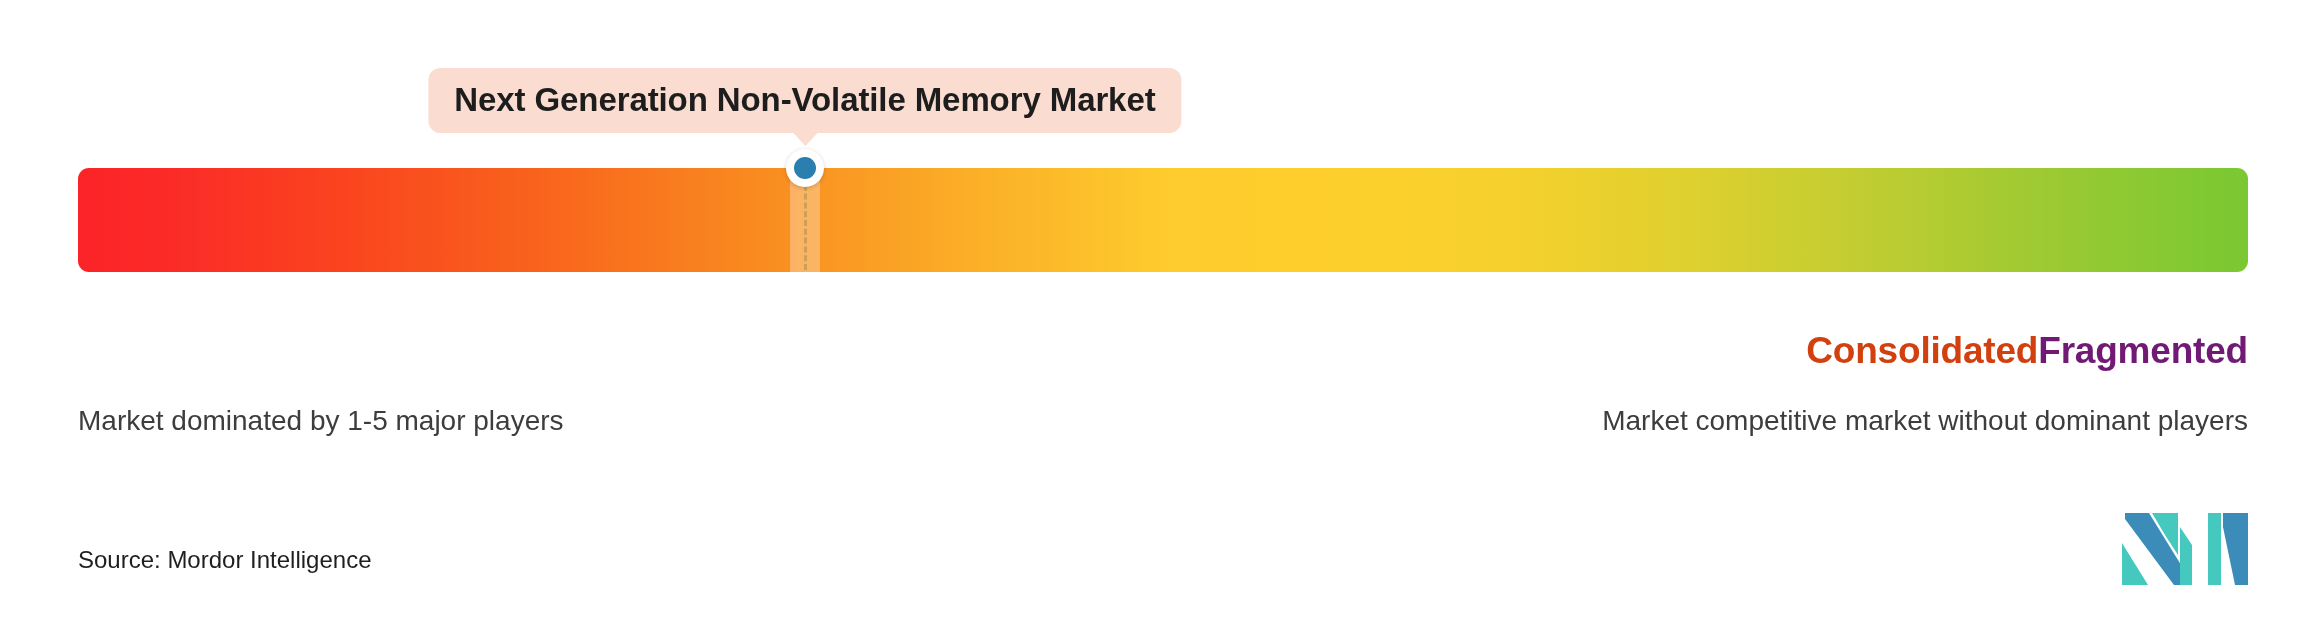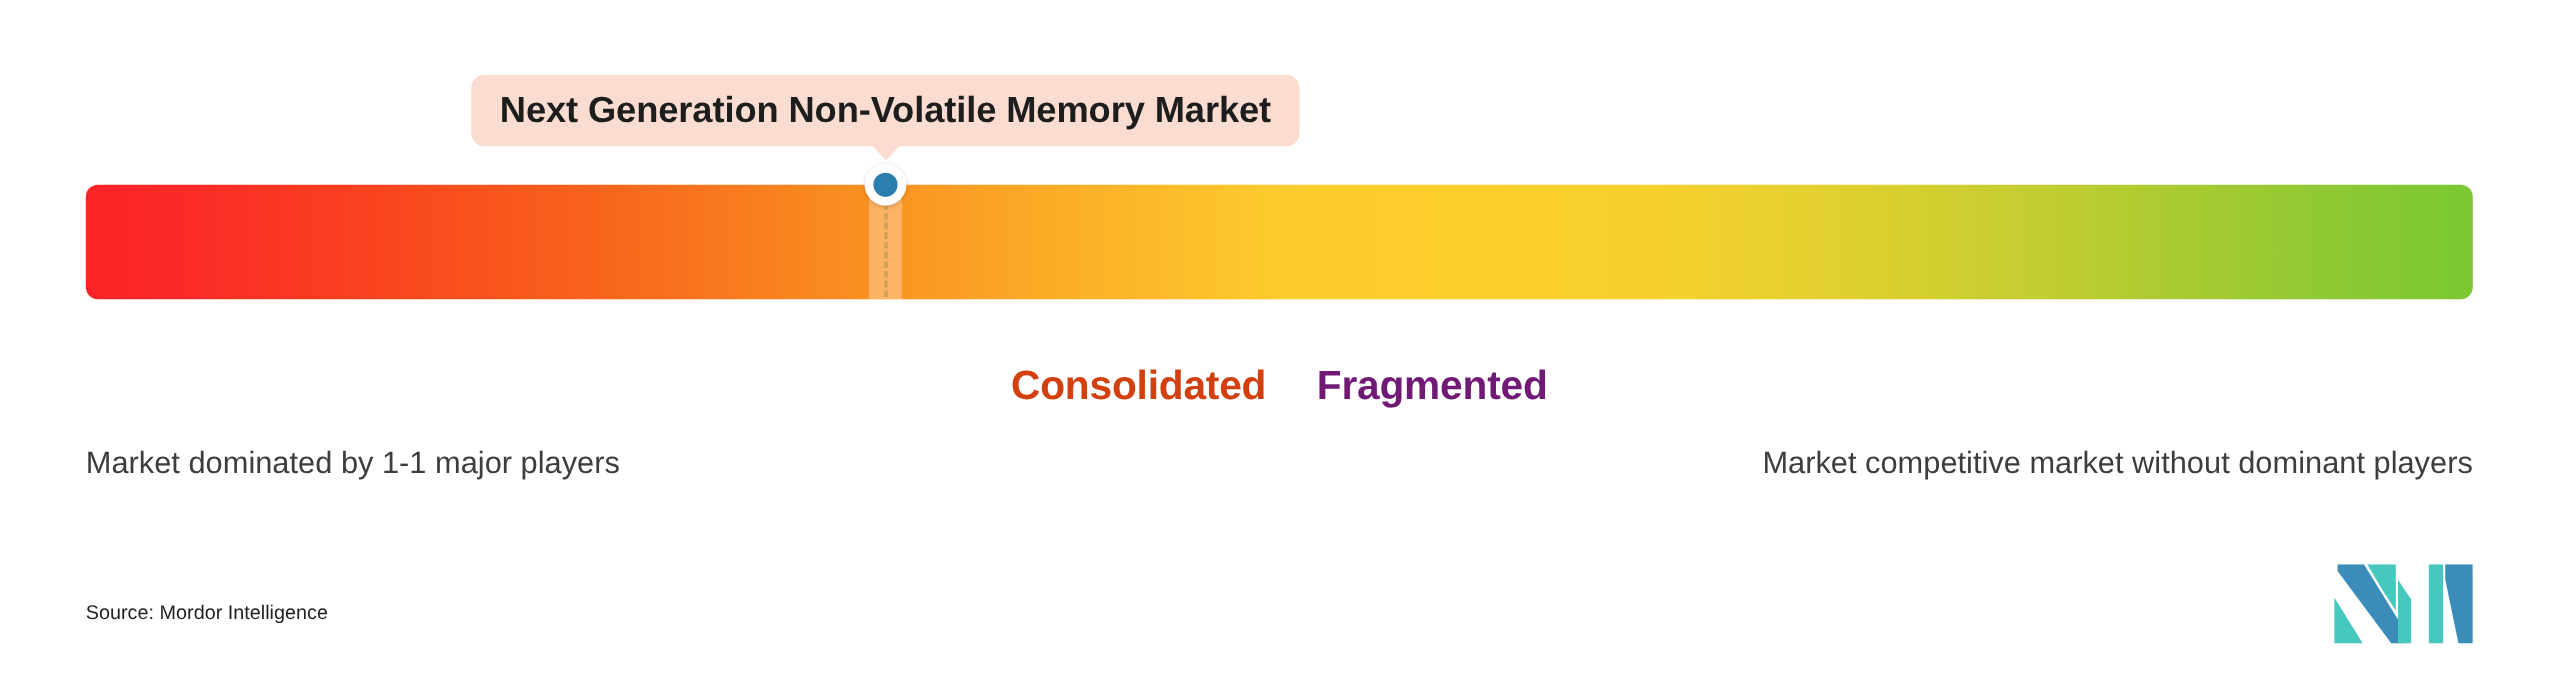--- a/index.html
+++ b/index.html
@@ -124,23 +124,22 @@
     border-top: 14px solid #fadcd0;
   }
 
   
   .labels-row {
     position: absolute;
     left: 78px;
     right: 69px;
     top: 332px;
     display: flex;
-    justify-content: center;
+    justify-content: flex-end;
     align-items: baseline;
-    gap: 46px;
   }
   .endpoint-title {
     font-size: 37px;
     font-weight: 700;
     line-height: 1;
     letter-spacing: -0.2px;
   }
   .endpoint-title.left  { color: #d2400f; }
   .endpoint-title.right { color: #701a75; }
 
@@ -158,21 +157,21 @@
     font-weight: 400;
     color: #3d3d3d;
     line-height: 1.15;
   }
 
   
   .source {
     position: absolute;
     left: 78px;
     top: 548px;
-    font-size: 18px;
+    font-size: 24px;
     font-weight: 400;
     color: #1f1f1f;
     line-height: 1;
   }
 
   .logo {
     position: absolute;
     right: 69px;
     top: 513px;
     width: 126px;
@@ -197,21 +196,21 @@
     <div class="tooltip-text">Next Generation Non-Volatile Memory Market</div>
     <div class="tooltip-tail"></div>
   </div>
 
   <div class="labels-row">
     <div class="endpoint-title left">Consolidated</div>
     <div class="endpoint-title right">Fragmented</div>
   </div>
 
   <div class="desc-row">
-    <div class="endpoint-desc">Market dominated by 1-1 major players</div>
+    <div class="endpoint-desc">Market dominated by 1-5 major players</div>
     <div class="endpoint-desc">Market competitive market without dominant players</div>
   </div>
 
   <div class="source">Source: Mordor Intelligence</div>
 
   <div class="logo">
     <svg viewBox="0 0 126 72" width="126" height="72" aria-hidden="true">
 
       <polygon points="0,72 0,30 26,72" fill="#45c8be"></polygon>
 

